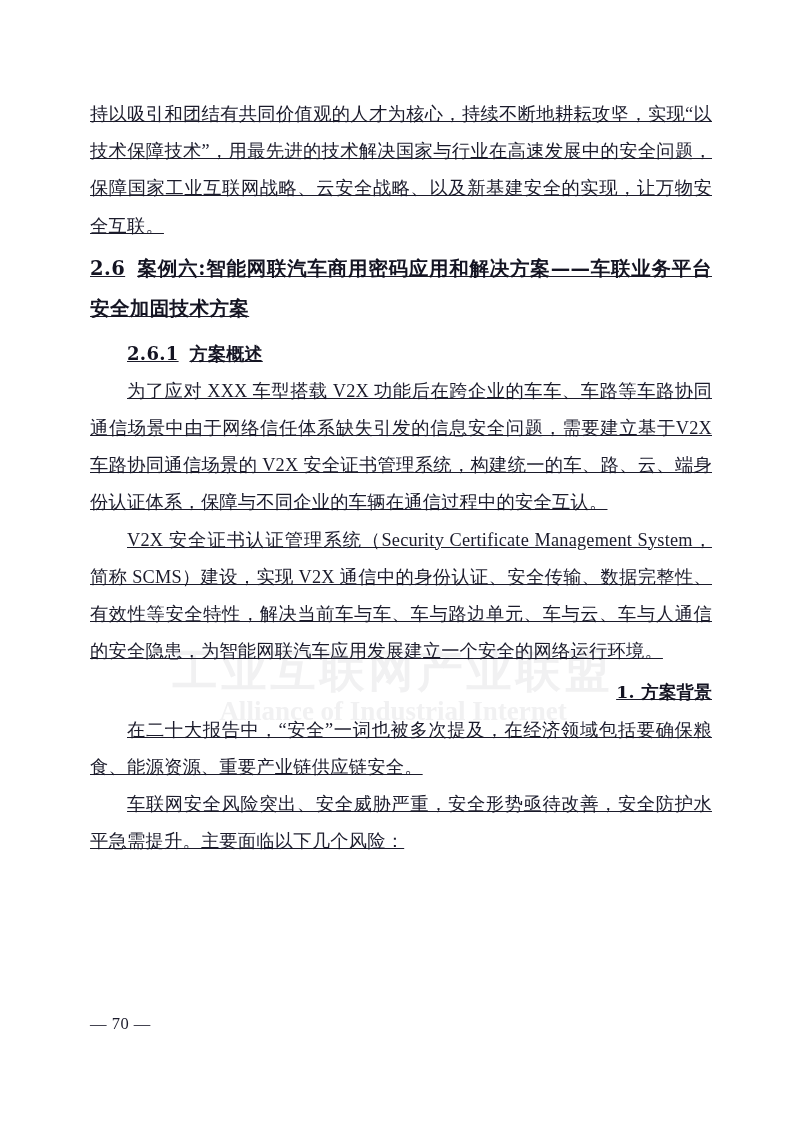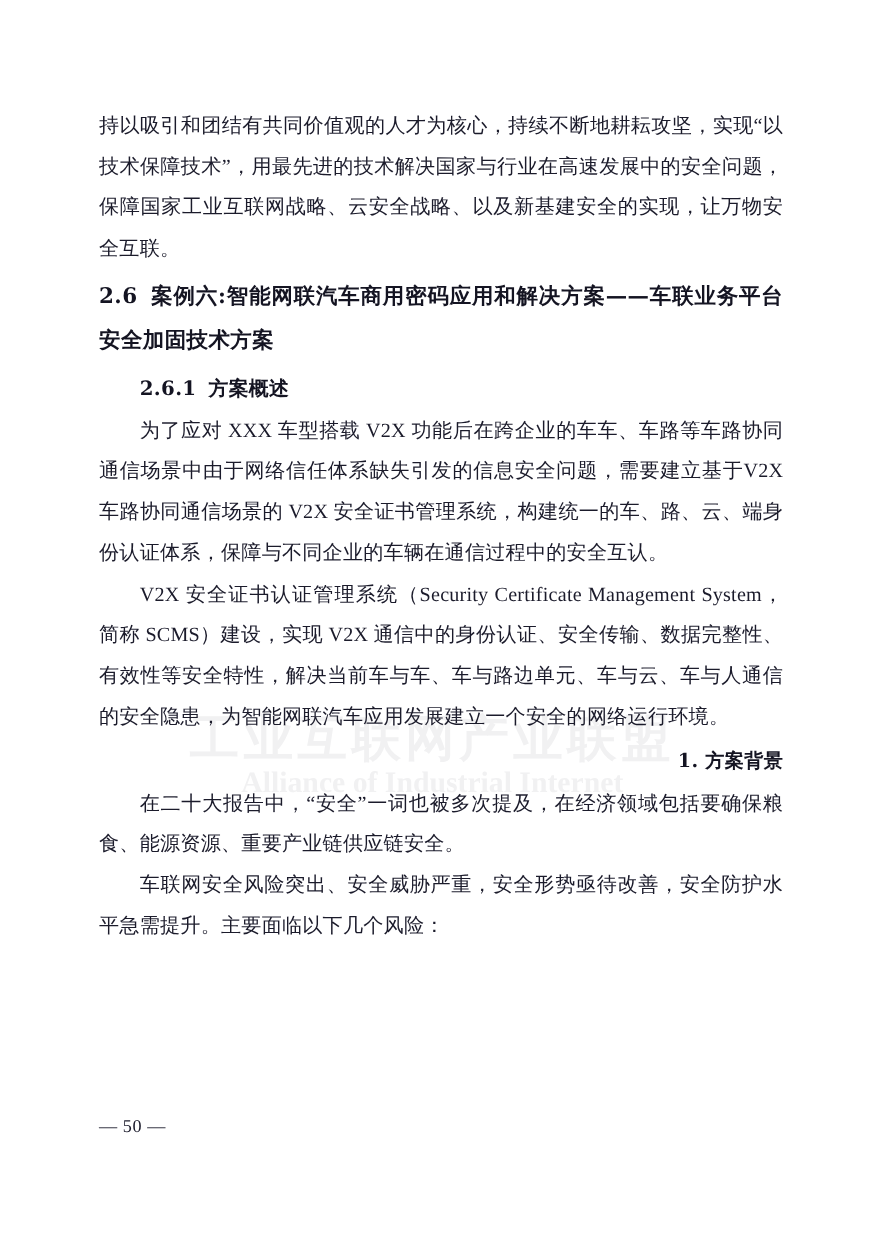--- a/index.html
+++ b/index.html
@@ -48,20 +48,21 @@
     margin-top: 2px;
   }
 
   
   .content {
     position: absolute;
     left: 90px;
     top: 96px;
     width: 622px;
     z-index: 2;
+    text-decoration: underline;
   }
 
   p.body, h2.sec, h3.subsec, h4.minor {
     margin: 0;
     padding: 0;
   }
 
   p.body {
     font-family: "Liberation Serif", "DejaVu Serif", serif;
     font-size: 18.3px;
@@ -150,15 +151,15 @@
 
     <h4 class="minor">1. 方案背景</h4>
 
     <p class="body indent">在二十大报告中，“安全”一词也被多次提及，在经济领域包括要确保粮食、能源资源、重要产业链供应链安全。</p>
 
     <p class="body indent">车联网安全风险突出、安全威胁严重，安全形势亟待改善，安全防护水平急需提升。主要面临以下几个风险：</p>
 
 
   </div>
 
-  <div class="footer">— 50 —</div>
+  <div class="footer">— 70 —</div>
 
 </div>
 
 </body></html>

